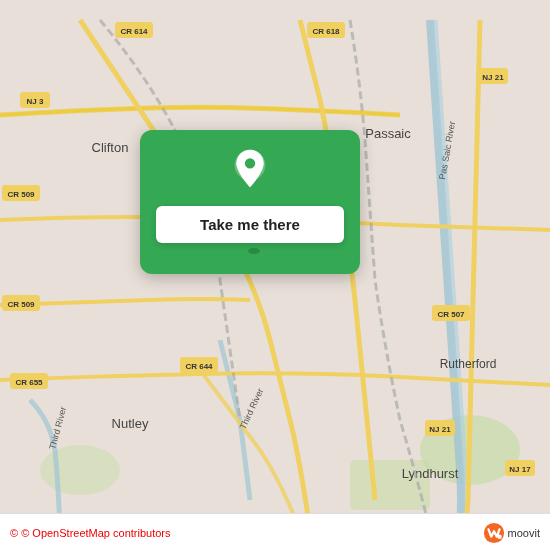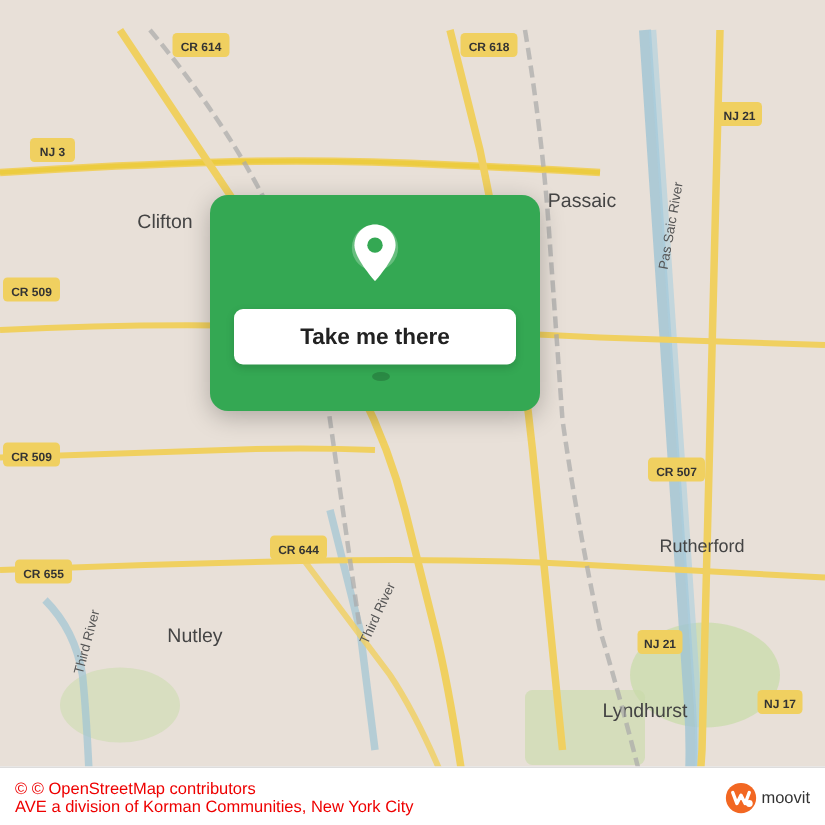--- a/index.html
+++ b/index.html
@@ -206,21 +206,20 @@
     <button id="take-me-button">Take me there</button>
   </div>
 
   <div id="map-pin-shadow"></div>
 
   <div id="bottom-bar">
     <div id="copyright-text">
       <span>©</span>
       <span>© OpenStreetMap contributors</span>
       <br>
-      <span>AVE a division of Korman Communities, New York City</span>
     </div>
 
     <div id="moovit-logo">
       <svg id="moovit-icon" viewBox="0 0 24 24" xmlns="http://www.w3.org/2000/svg">
         <circle cx="12" cy="12" r="11" fill="#f26722"></circle>
         <path d="M6,8 L9,16 L12,10 L15,16 L18,8" stroke="white" stroke-width="2.5" fill="none" stroke-linecap="round" stroke-linejoin="round"></path>
         <circle cx="18" cy="16" r="2.5" fill="white"></circle>
       </svg>
       <span style="font-size:11px;font-weight:normal;color:#333;">moovit</span>
     </div>

